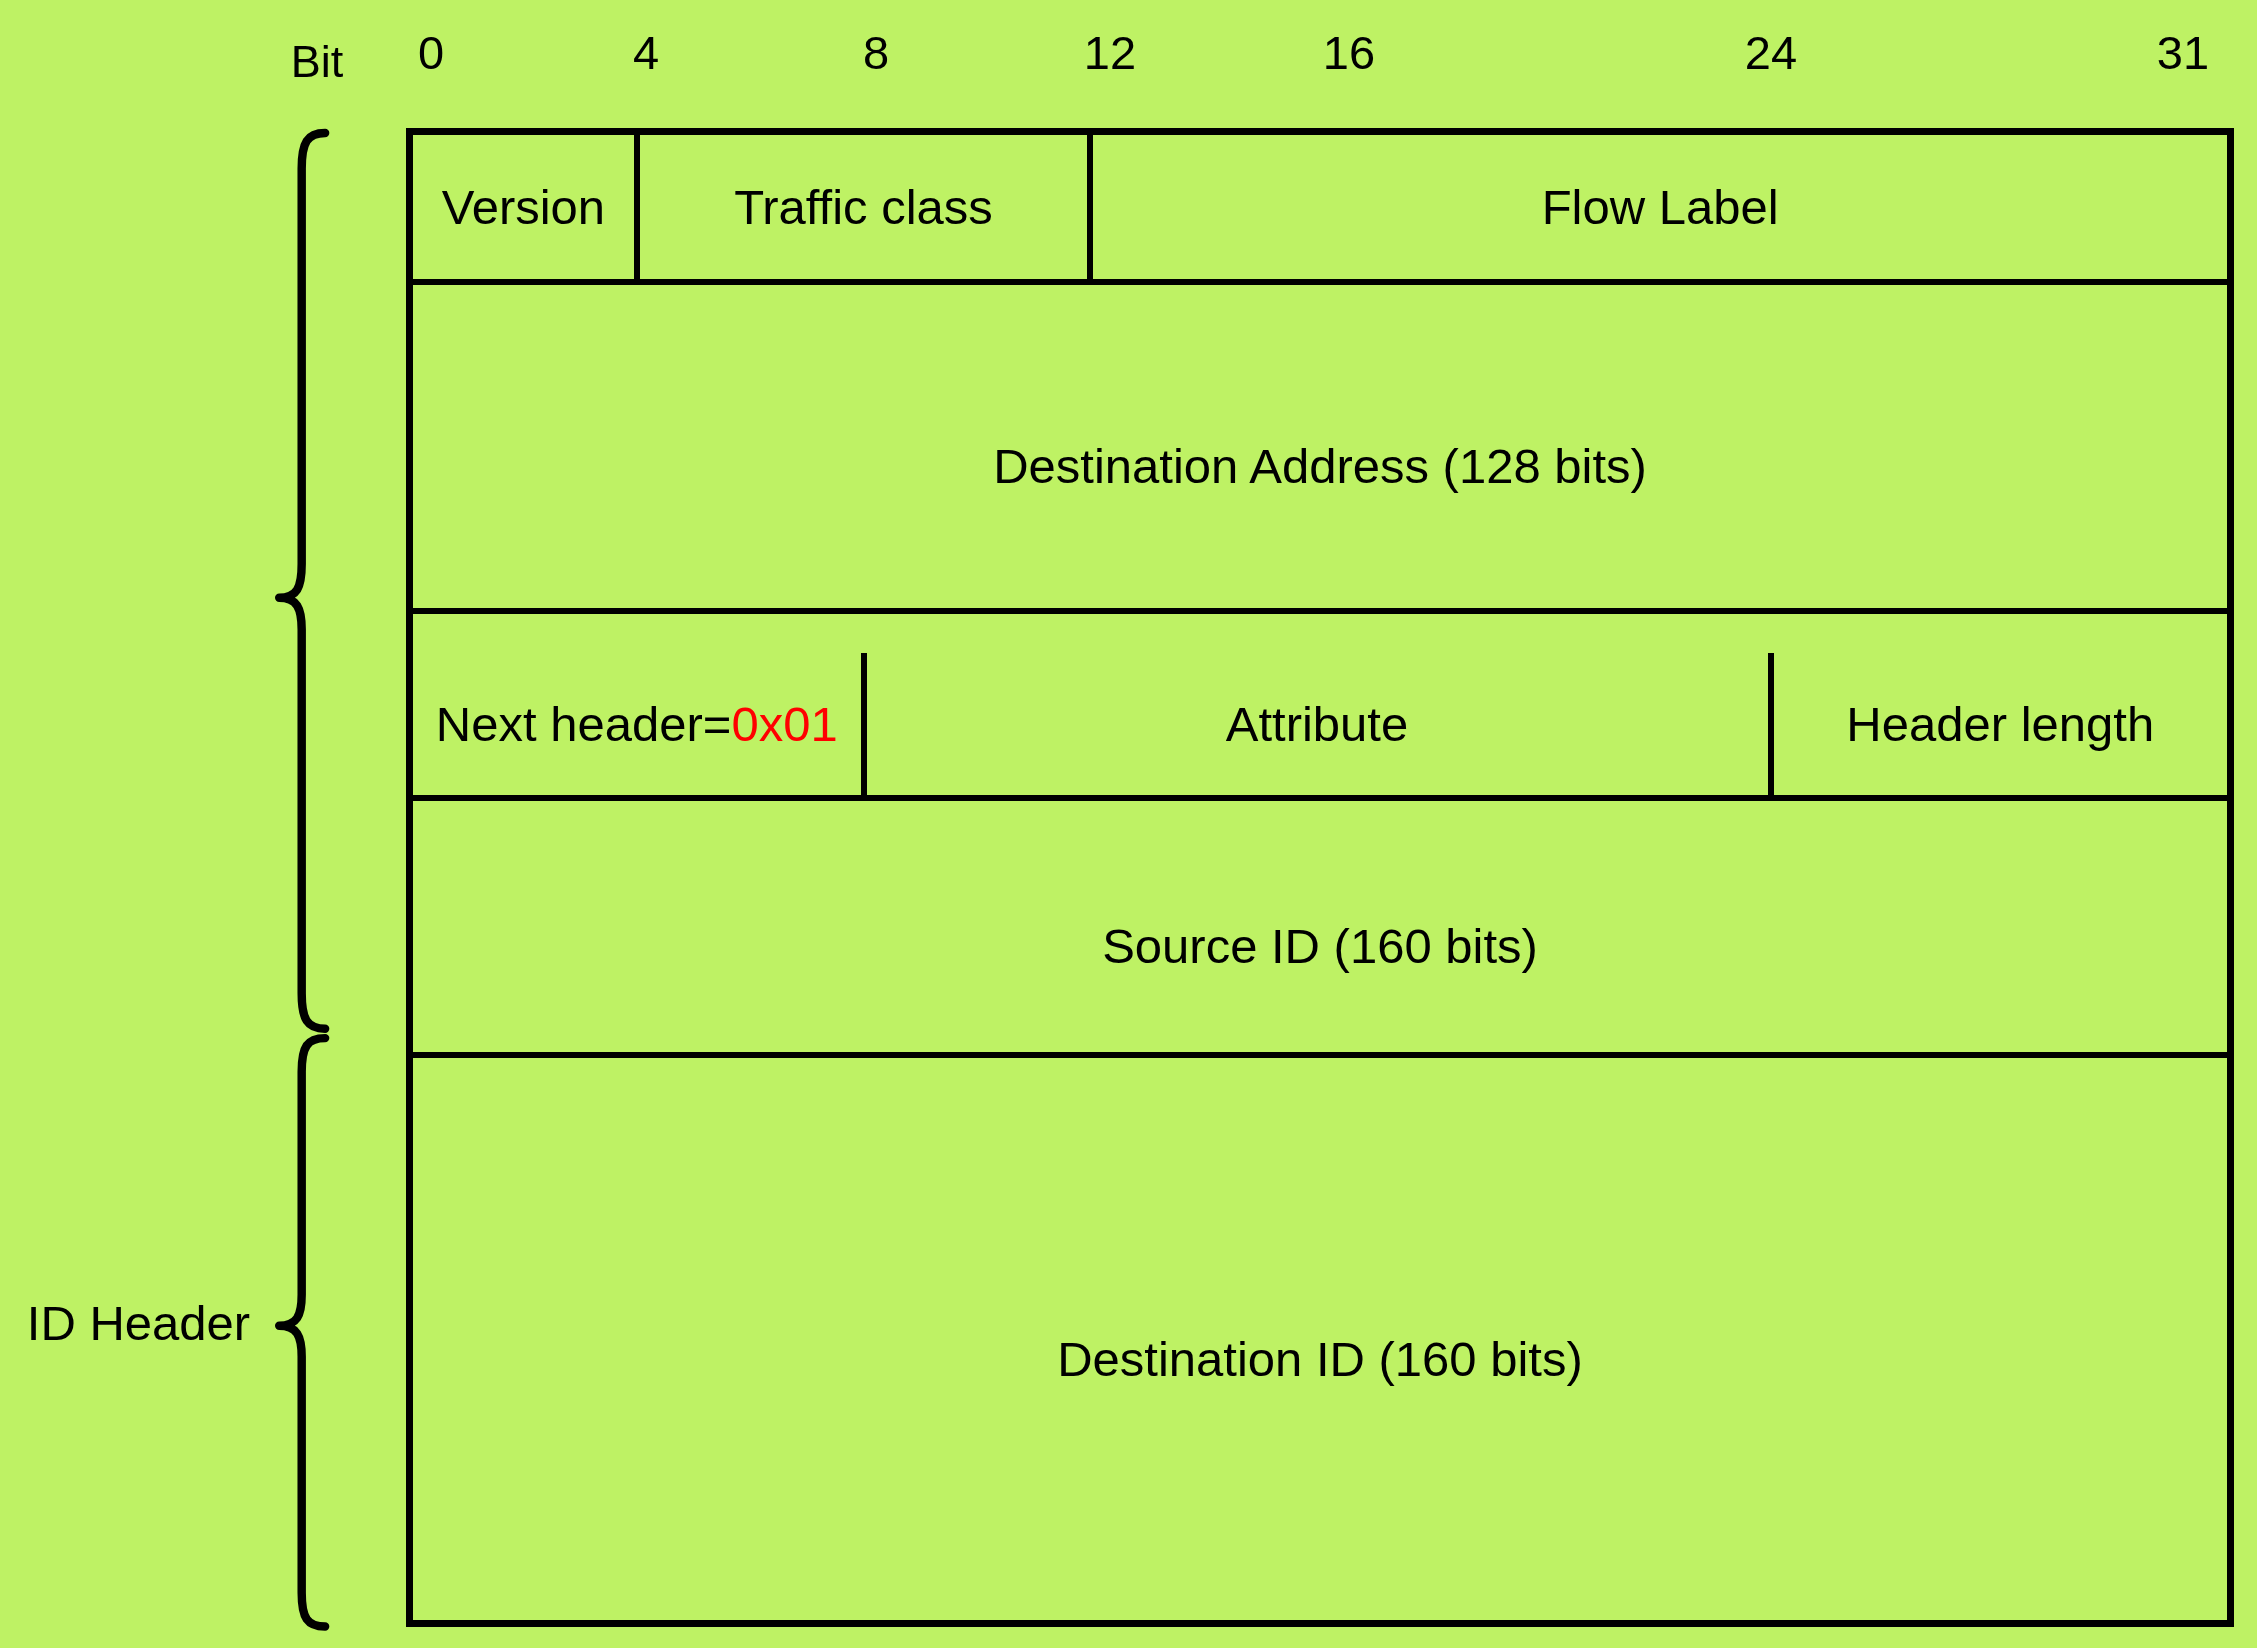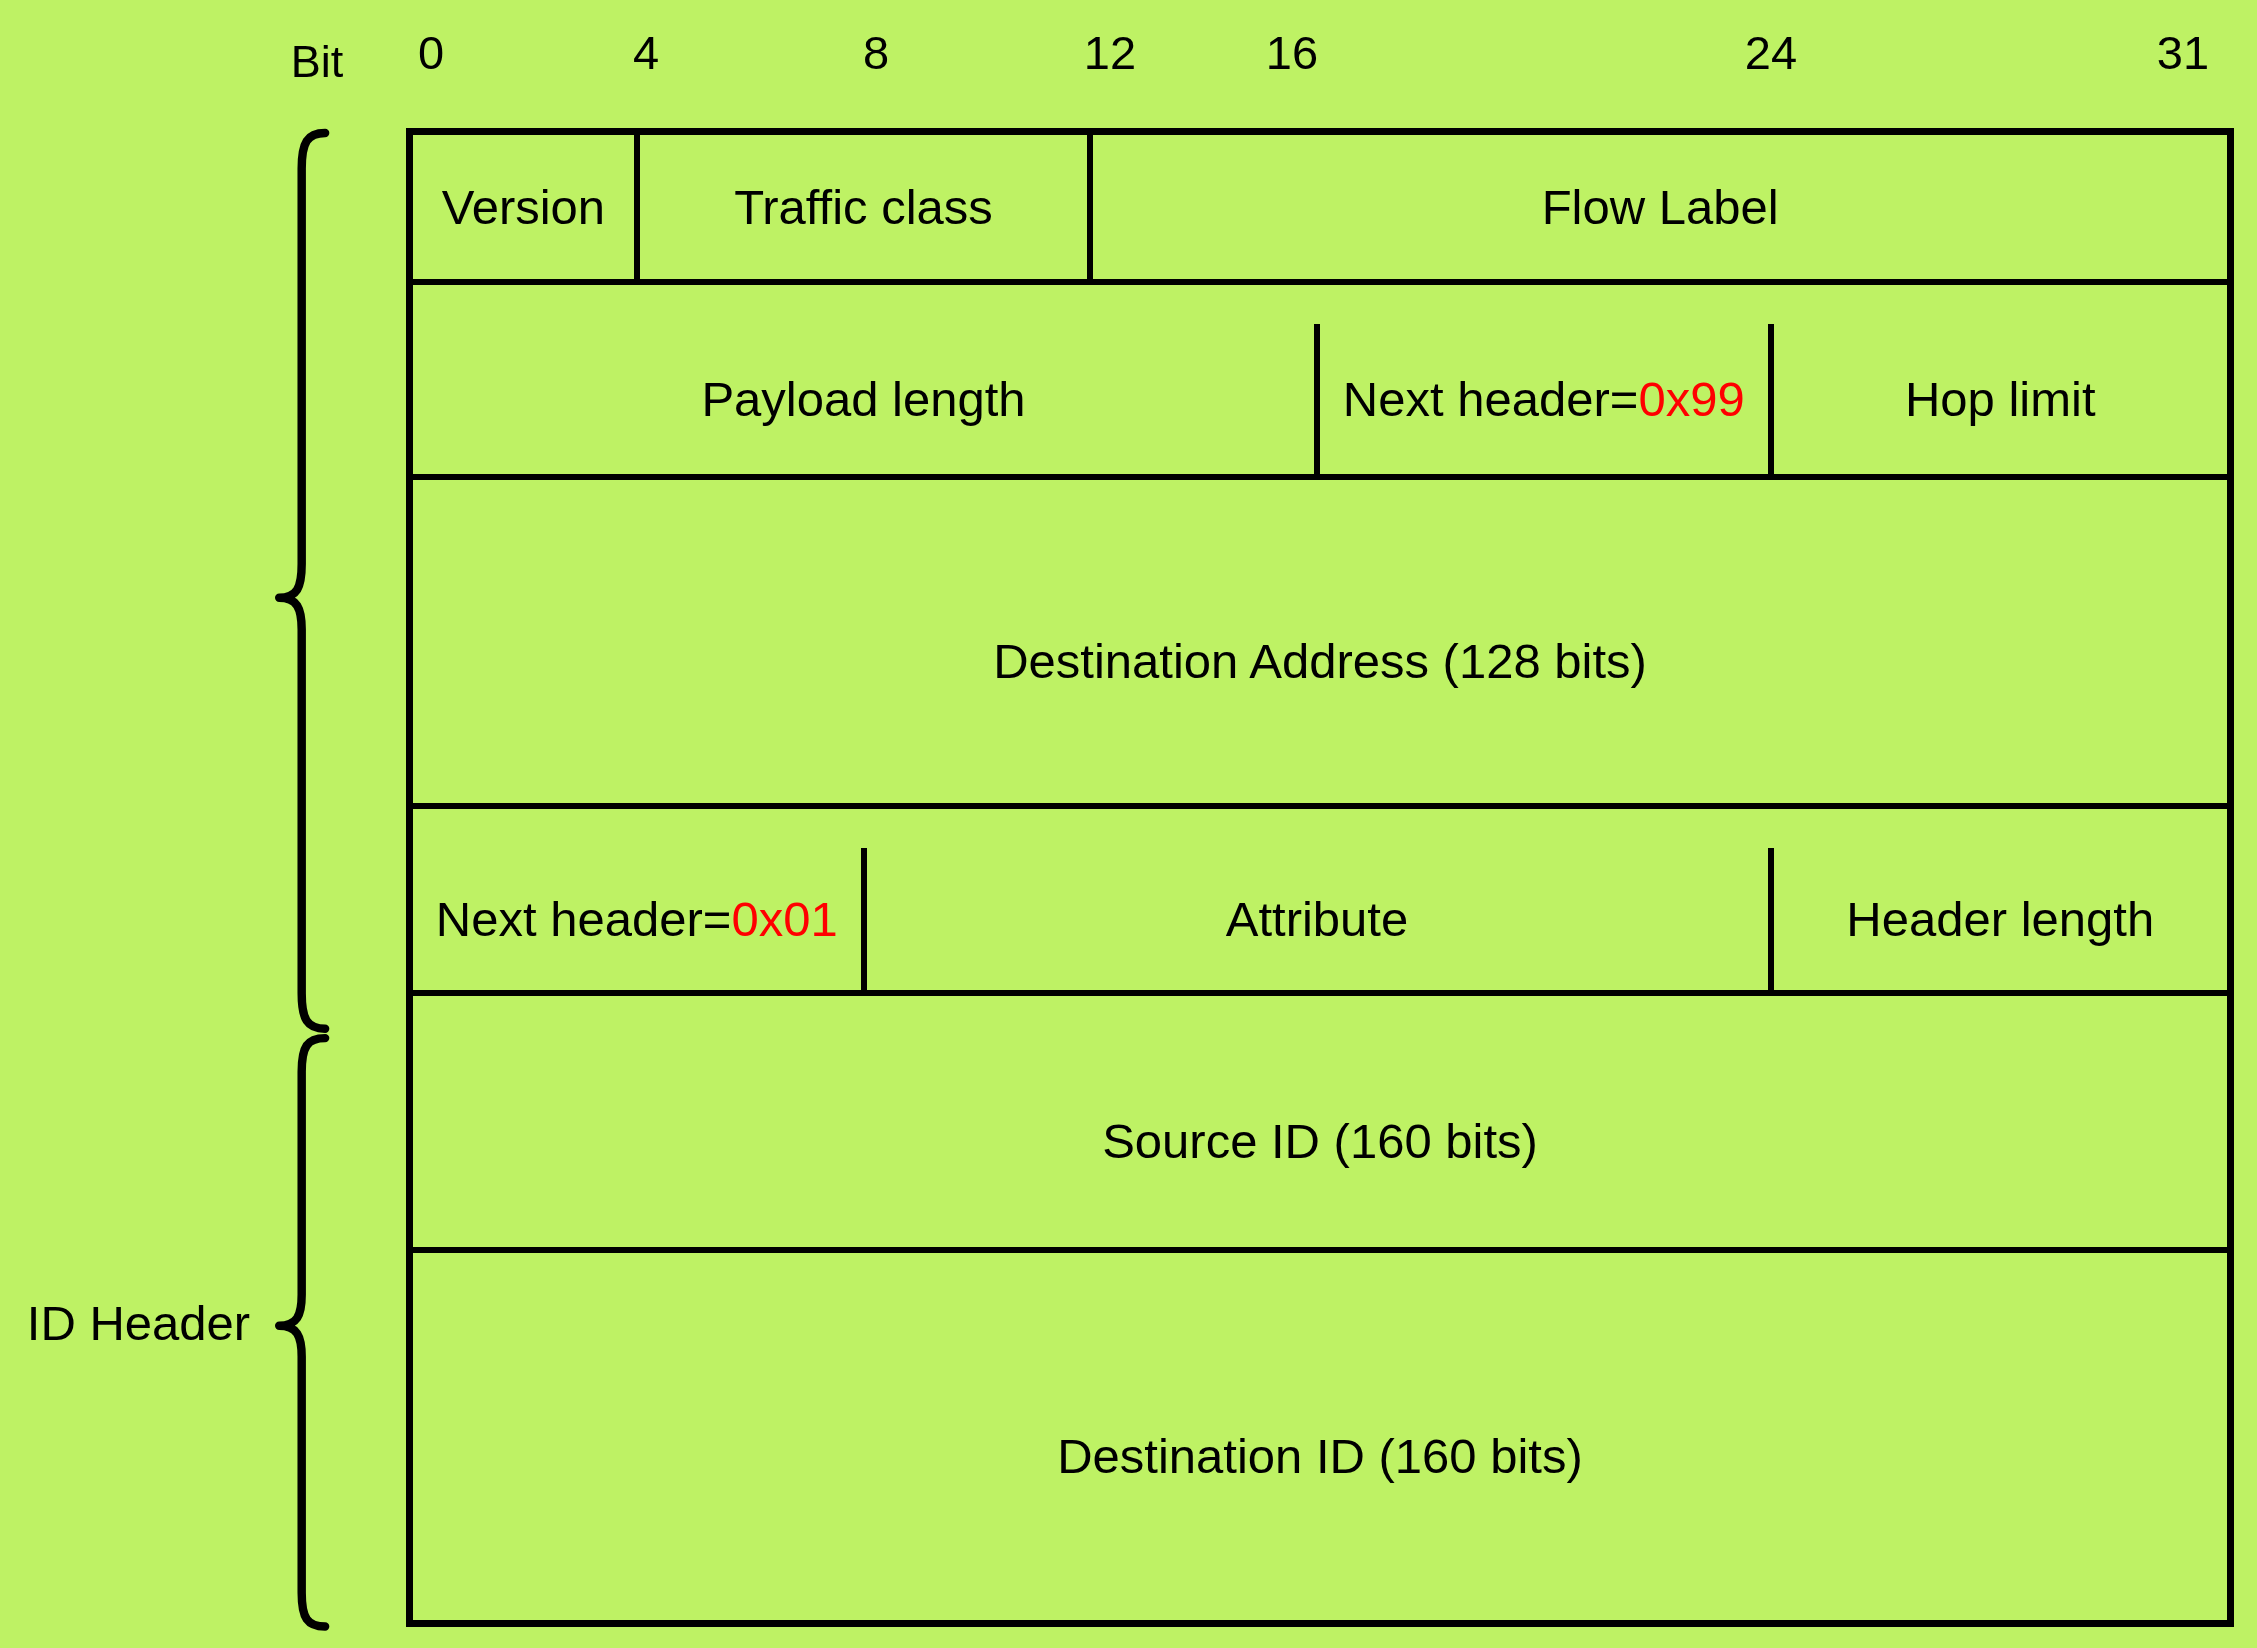--- a/index.html
+++ b/index.html
@@ -99,21 +99,21 @@
 <body>
 
 <div class="canvas">
 
   <div class="ruler">
     <span class="axis-label" style="left:317px">Bit</span>
     <span class="tick" style="left:431px">0</span>
     <span class="tick" style="left:646px">4</span>
     <span class="tick" style="left:876px">8</span>
     <span class="tick" style="left:1110px">12</span>
-    <span class="tick" style="left:1292px">16</span>
+    <span class="tick" style="left:1349px">16</span>
     <span class="tick" style="left:1771px">24</span>
     <span class="tick" style="left:2183px">31</span>
   </div>
 
   <svg class="braces" viewBox="0 0 2410 1760">
     <path d="M347,142 C328,142 322,152 322,180 L322,602 C322,627 317,638 298,638 C317,638 322,649 322,672 L322,1060 C322,1088 328,1098 347,1098"></path>
     <path d="M347,1108 C328,1108 322,1117 322,1144 L322,1382 C322,1404 317,1415 298,1415 C317,1415 322,1426 322,1448 L322,1700 C322,1727 328,1736 347,1736"></path>
   </svg>
 
   <div class="group-label id">ID Header</div>
@@ -125,31 +125,20 @@
         <span>Version</span>
       </div>
       <div class="cell" style="width:25%">
         <span>Traffic class</span>
       </div>
       <div class="cell" style="width:62.5%">
         <span>Flow Label</span>
       </div>
     </div>
 
-    <div class="row" style="height:156px">
-      <div class="cell" style="width:50%">
-        <span>Payload length</span>
-      </div>
-      <div class="cell" style="width:25%">
-        <span><span>Next header=</span><span class="hl">0x99</span></span>
-      </div>
-      <div class="cell" style="width:25%">
-        <span>Hop limit</span>
-      </div>
-    </div>
 
 
     <div class="row" style="height:290px">
       <div class="cell" style="width:100%">
         <span>Destination Address (128 bits)</span>
       </div>
     </div>
 
     <div class="row" style="height:148px">
       <div class="cell" style="width:25%">

